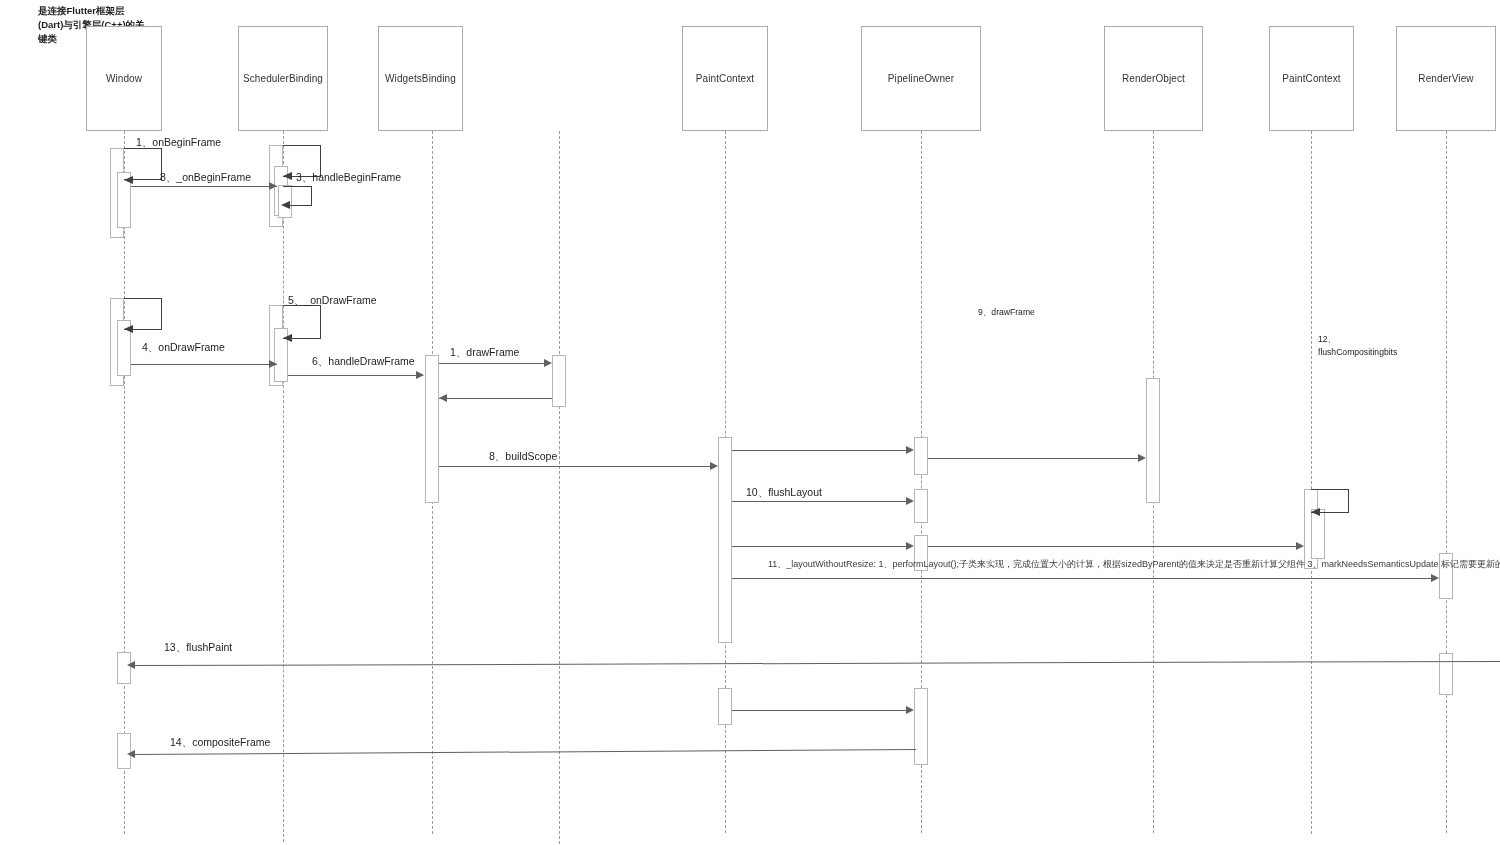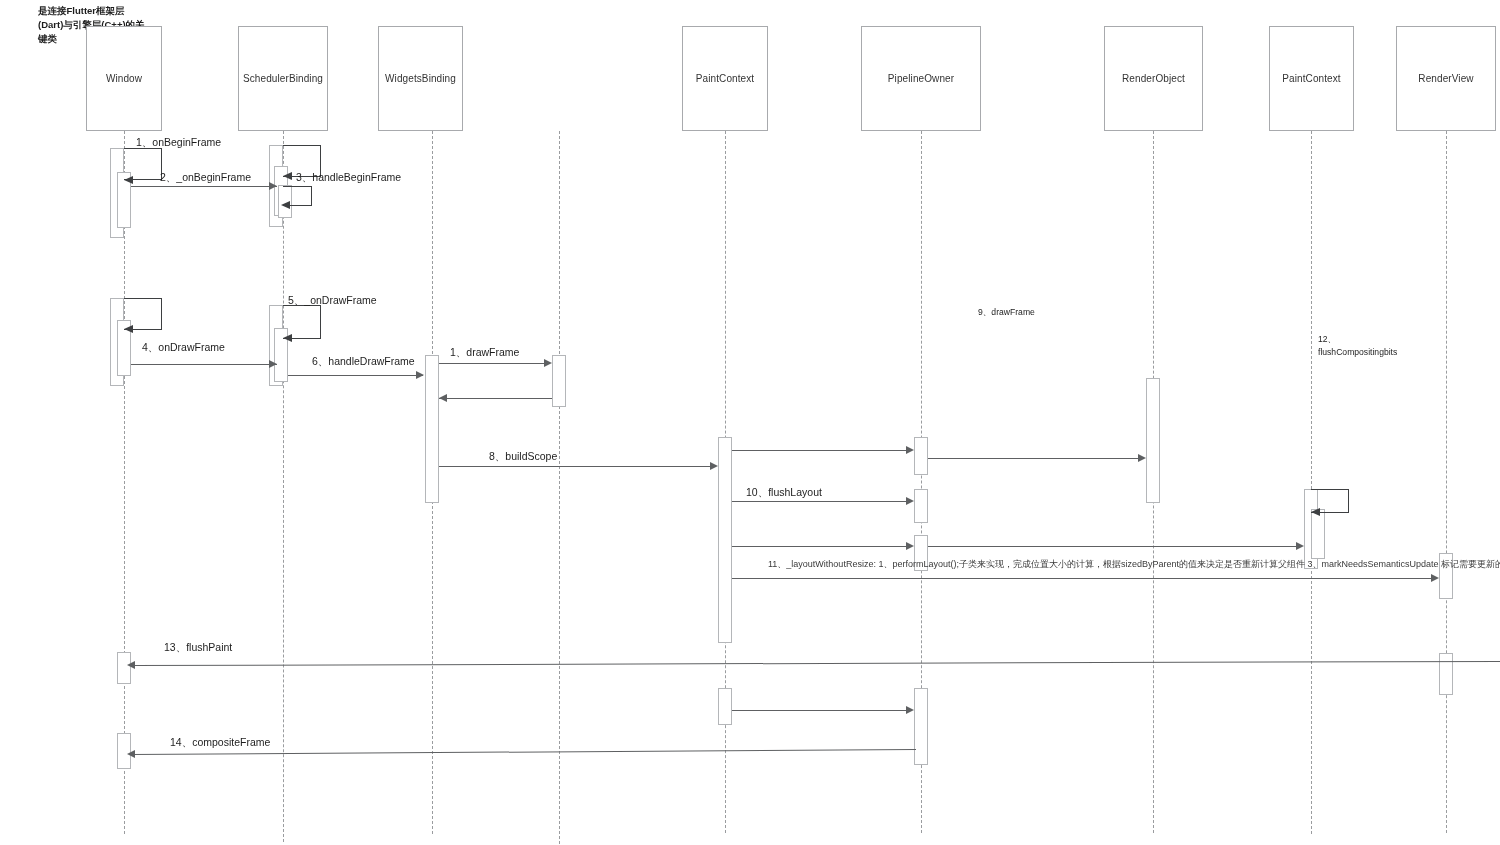--- a/index.html
+++ b/index.html
@@ -187,21 +187,21 @@
 
   <div class="activation" style="left:1439px;top:553px;width:14px;height:46px"></div>
   <div class="activation" style="left:1439px;top:653px;width:14px;height:42px"></div>
 
   <div class="selfcall" style="left:124px;top:148px;width:38px;height:32px"></div>
   <div class="selfcall-arrow" style="left:124px;top:176px"></div>
   <div class="msg-label" style="left:136px;top:136px">1、onBeginFrame</div>
 
   <div class="msg-line" style="left:131px;top:186px;width:146px"></div>
   <div class="msg-arrow right" style="left:269px;top:182px"></div>
-  <div class="msg-label" style="left:160px;top:171px">2、_onBeginFrame</div>
+  <div class="msg-label" style="left:160px;top:171px">8、_onBeginFrame</div>
 
   <div class="selfcall" style="left:283px;top:145px;width:38px;height:32px"></div>
   <div class="selfcall-arrow" style="left:283px;top:172px"></div>
   <div class="msg-label" style="left:296px;top:171px">3、handleBeginFrame</div>
 
   <div class="selfcall" style="left:283px;top:186px;width:29px;height:20px"></div>
   <div class="selfcall-arrow" style="left:281px;top:201px"></div>
 
   <div class="selfcall" style="left:124px;top:298px;width:38px;height:32px"></div>
   <div class="selfcall-arrow" style="left:124px;top:325px"></div>

